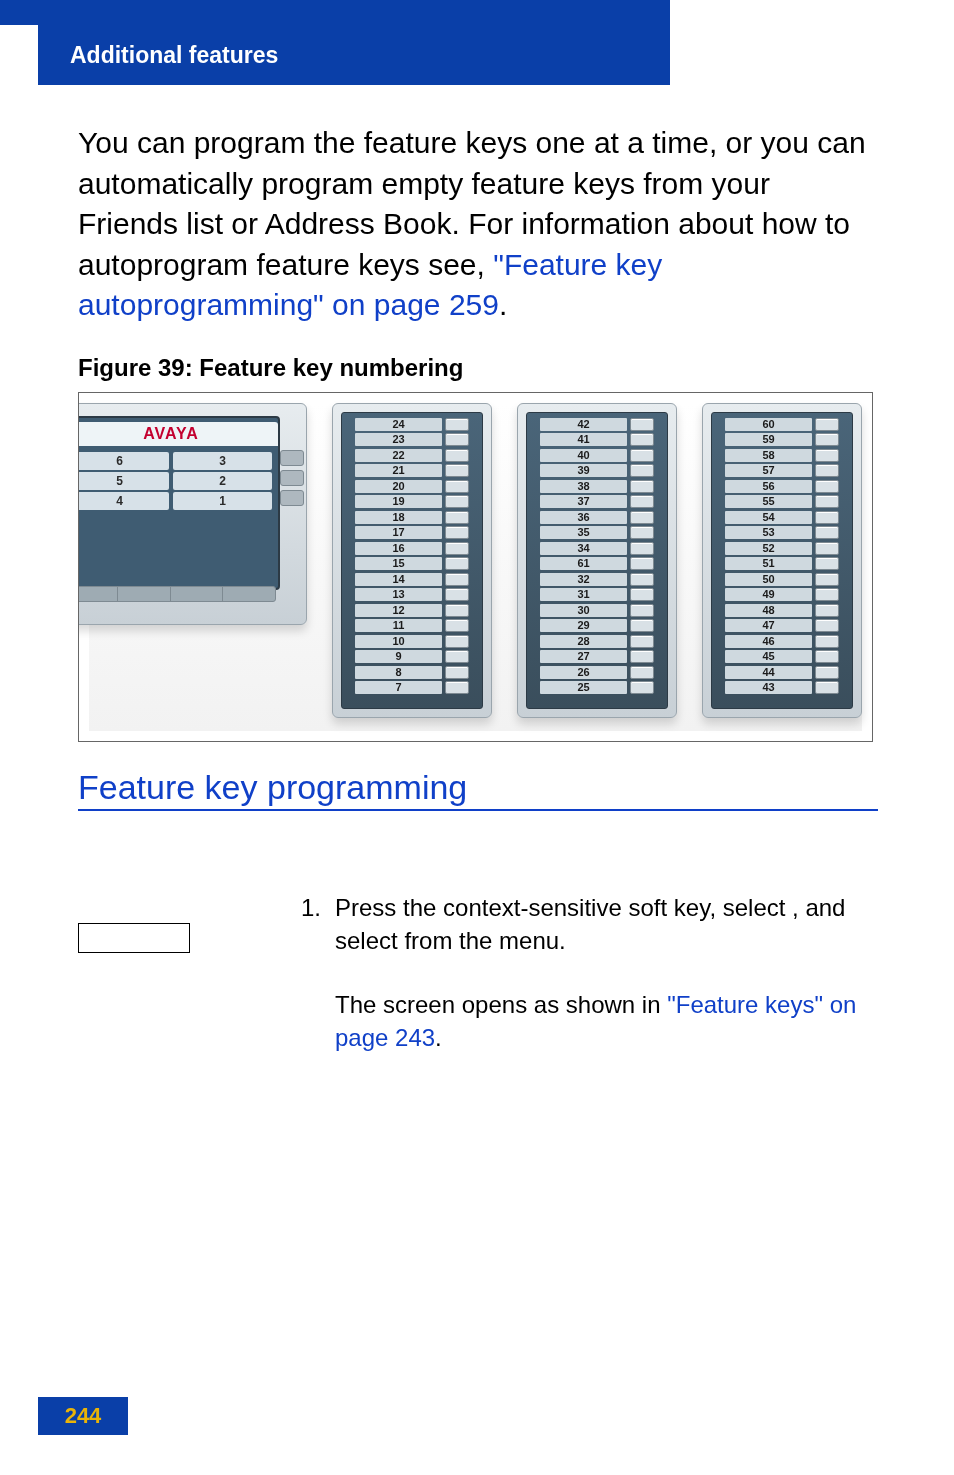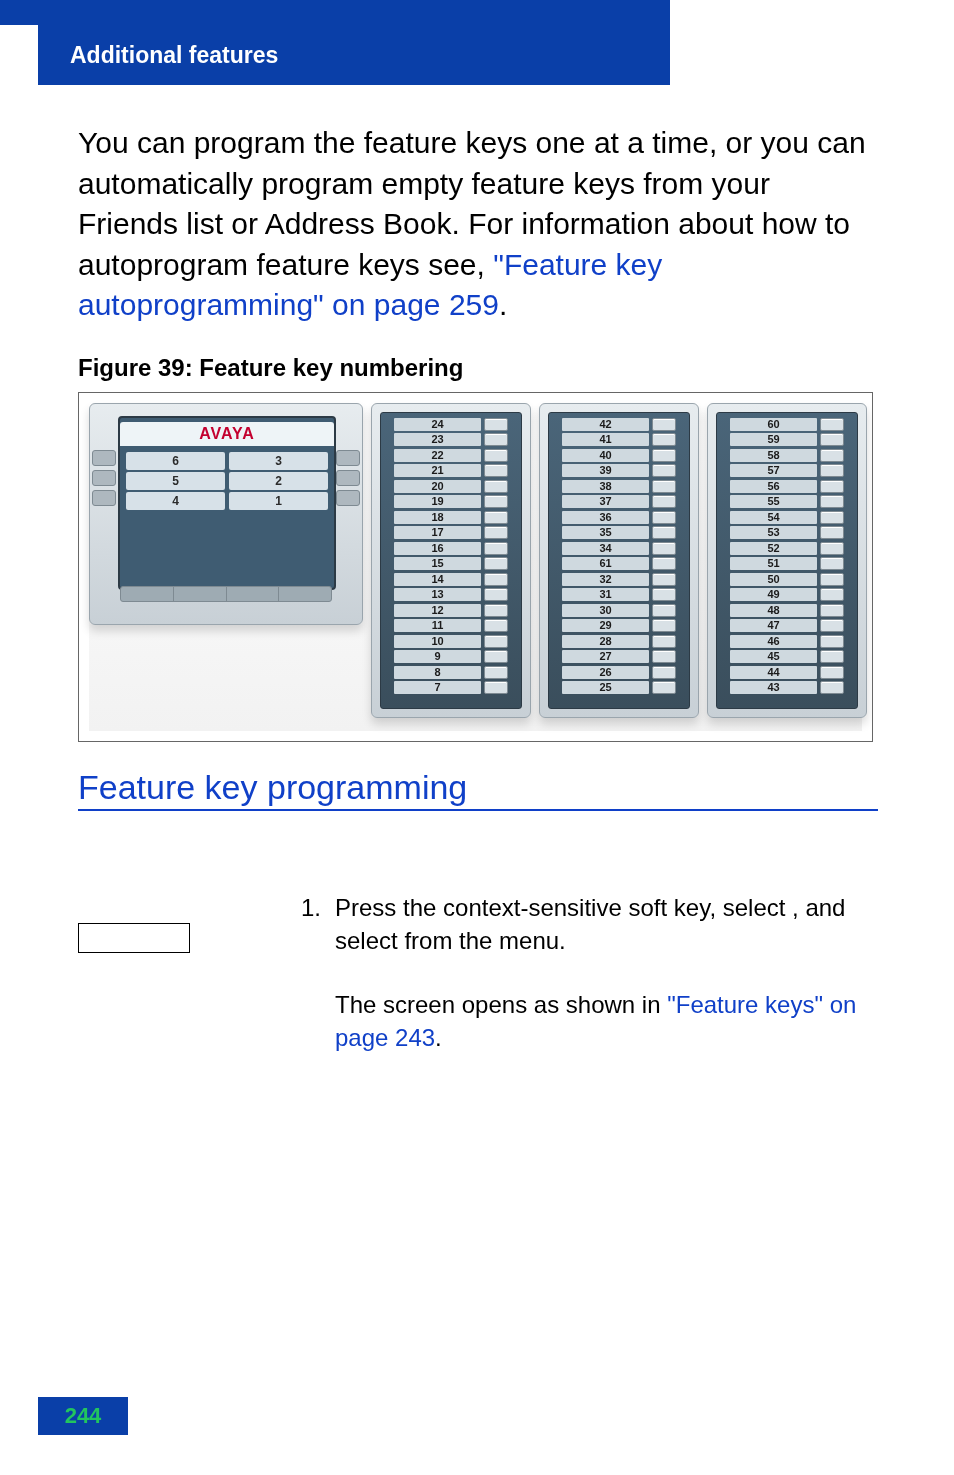--- a/index.html
+++ b/index.html
@@ -64,21 +64,22 @@
     position: relative;
     box-sizing: border-box;
     overflow: hidden;
   }
   .fig-inner {
     position: absolute;
     top: 10px; left: 10px; right: 10px; bottom: 10px;
     background: linear-gradient(#ffffff, #f2f2f2);
     display: flex;
     align-items: flex-start;
-    gap: 8px;
+    gap: 25px;
+    justify-content: flex-end;
   }
   
   .phone {
     width: 272px;
     height: 220px;
     background: linear-gradient(#e7ecef, #c8d0d6);
     border: 1px solid #9aa5ad;
     border-radius: 6px;
     position: relative;
     box-shadow: 0 6px 10px rgba(0,0,0,0.15);
@@ -231,21 +232,21 @@
   }
   .step-gap { height: 30px; }
 
   .page-footer {
     position: absolute;
     left: 38px;
     bottom: 40px;
     width: 90px;
     height: 38px;
     background: #0a3fa8;
-    color: #22c55e;
+    color: #eab308;
     font-weight: bold;
     font-size: 22px;
     display: flex;
     align-items: center;
     justify-content: center;
   }
 </style>
 </head>
 <body>
 

